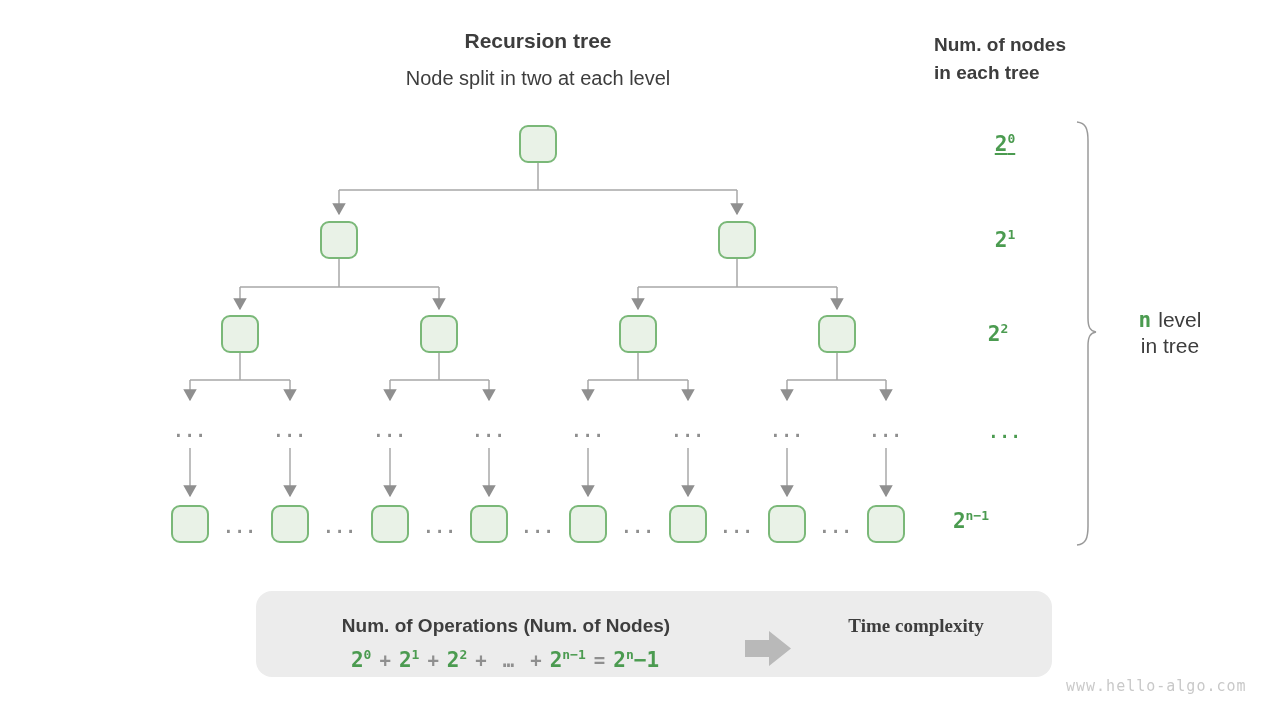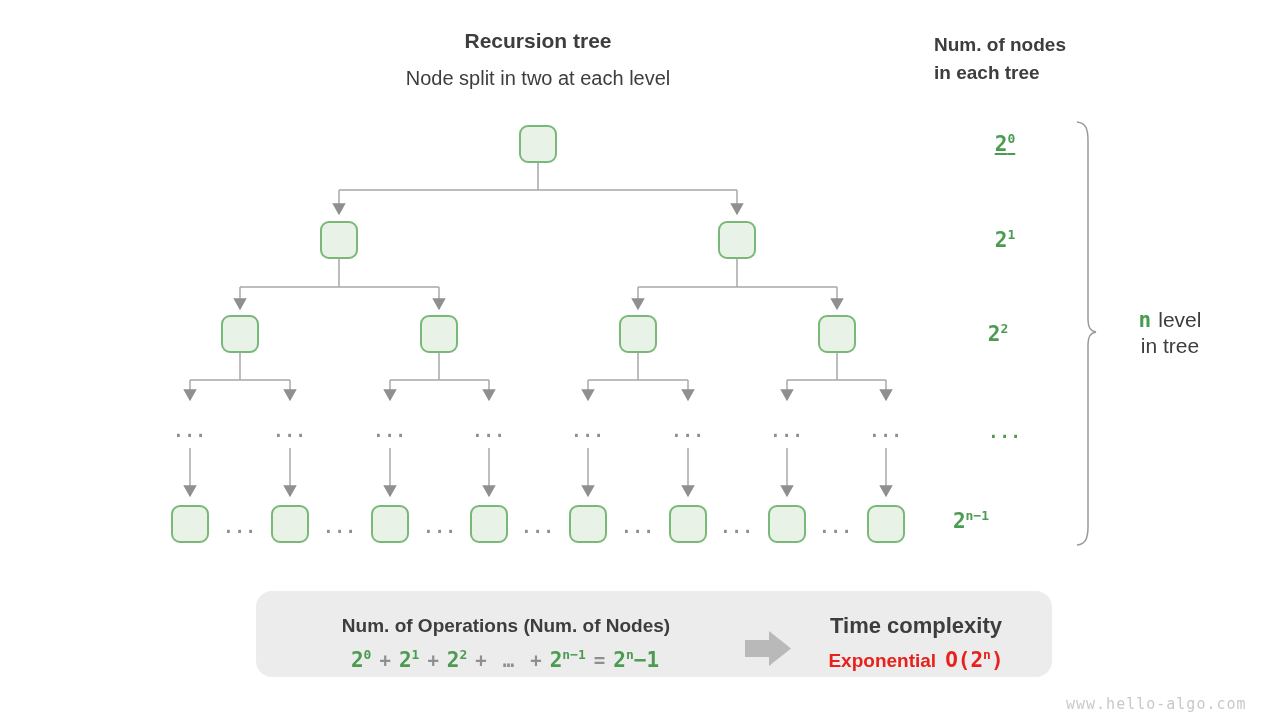--- a/index.html
+++ b/index.html
@@ -41,28 +41,28 @@
   .brace-label .hl { font-family:"DejaVu Sans Mono", monospace; font-weight:bold; color:var(--green,#4b9b50); margin-right:7px; }
 
   .formula-box {
     position:absolute; left:256px; top:580px; width:796px; height:86px;
     background:var(--box-bg,#ececec); border-radius:16px;margin-top:11px;
   }
   .op-title { left:250px; top:35px; font-size:19px; font-weight:bold; color:var(--text-dark,#3d3d3d); }
   .formula  { left:249px; top:69px; font-family:"DejaVu Sans Mono", monospace; font-weight:bold; font-size:21px;text-align:right; }
   .formula .tok-green { color:var(--green,#4b9b50); }
   .formula .tok-gray  { color:#8f8f8f; font-size:19px; margin:0 8px; }
-  .tc-title { left:660px; top:35px; font-size:22px; font-weight:bold; color:var(--text-dark,#3d3d3d); }
+  .tc-title { left:660px; top:35px; font-size:19px; font-weight:bold; color:var(--text-dark,#3d3d3d);font-family:Liberation Serif, serif; }
   .tc-value { left:660px; top:69px; font-size:19px; font-weight:bold; color:var(--red,#e8211d); }
   .tc-value .oexp { font-family:"DejaVu Sans Mono", monospace; font-size:21px; margin-left:9px; }
 
   .watermark {
     left:1066px; top:686px; transform:translateY(-50%);
     font-family:"DejaVu Sans Mono", monospace; font-size:15px;
-    color:var(--watermark-gray,#c9c9c9); letter-spacing:1px;margin-top:18px;
+    color:var(--watermark-gray,#c9c9c9); letter-spacing:1px;
   }
 </style>
 </head>
 <body>
 
 <div class="stage">
 
   <div class="abs cc title-main">Recursion tree</div>
   <div class="abs cc title-sub">Node split in two at each level</div>
 
@@ -160,19 +160,16 @@
 
   <div class="formula-box">
     <div class="abs cc op-title">Num. of Operations (Num. of Nodes)</div>
     <div class="abs cc formula" id="formula-tokens"><span class="tok-green"><span>2</span><sup>0</sup></span><span class="tok-gray"><span>+</span></span><span class="tok-green"><span>2</span><sup>1</sup></span><span class="tok-gray"><span>+</span></span><span class="tok-green"><span>2</span><sup>2</sup></span><span class="tok-gray"><span>+</span></span><span class="tok-gray"><span>…</span></span><span class="tok-gray"><span>+</span></span><span class="tok-green"><span>2</span><sup>n−1</sup></span><span class="tok-gray"><span>=</span></span><span class="tok-green"><span>2</span><sup>n</sup><span>−1</span></span></div>
 
     <svg width="796" height="102" style="position:absolute;left:0;top:0;">
       <polygon points="489,49 513,49 513,40 535,57.5 513,75 513,66 489,66" fill="#b9b9b9"></polygon>
     </svg>
 
     <div class="abs cc tc-title">Time complexity</div>
-    <div class="abs cc tc-value">
-      <span>Exponential</span><span class="oexp"><span>O(2</span><sup>n</sup><span>)</span></span>
-    </div>
   </div>
 
   <div class="abs watermark">www.hello-algo.com</div>
 </div>
 
 </body></html>

